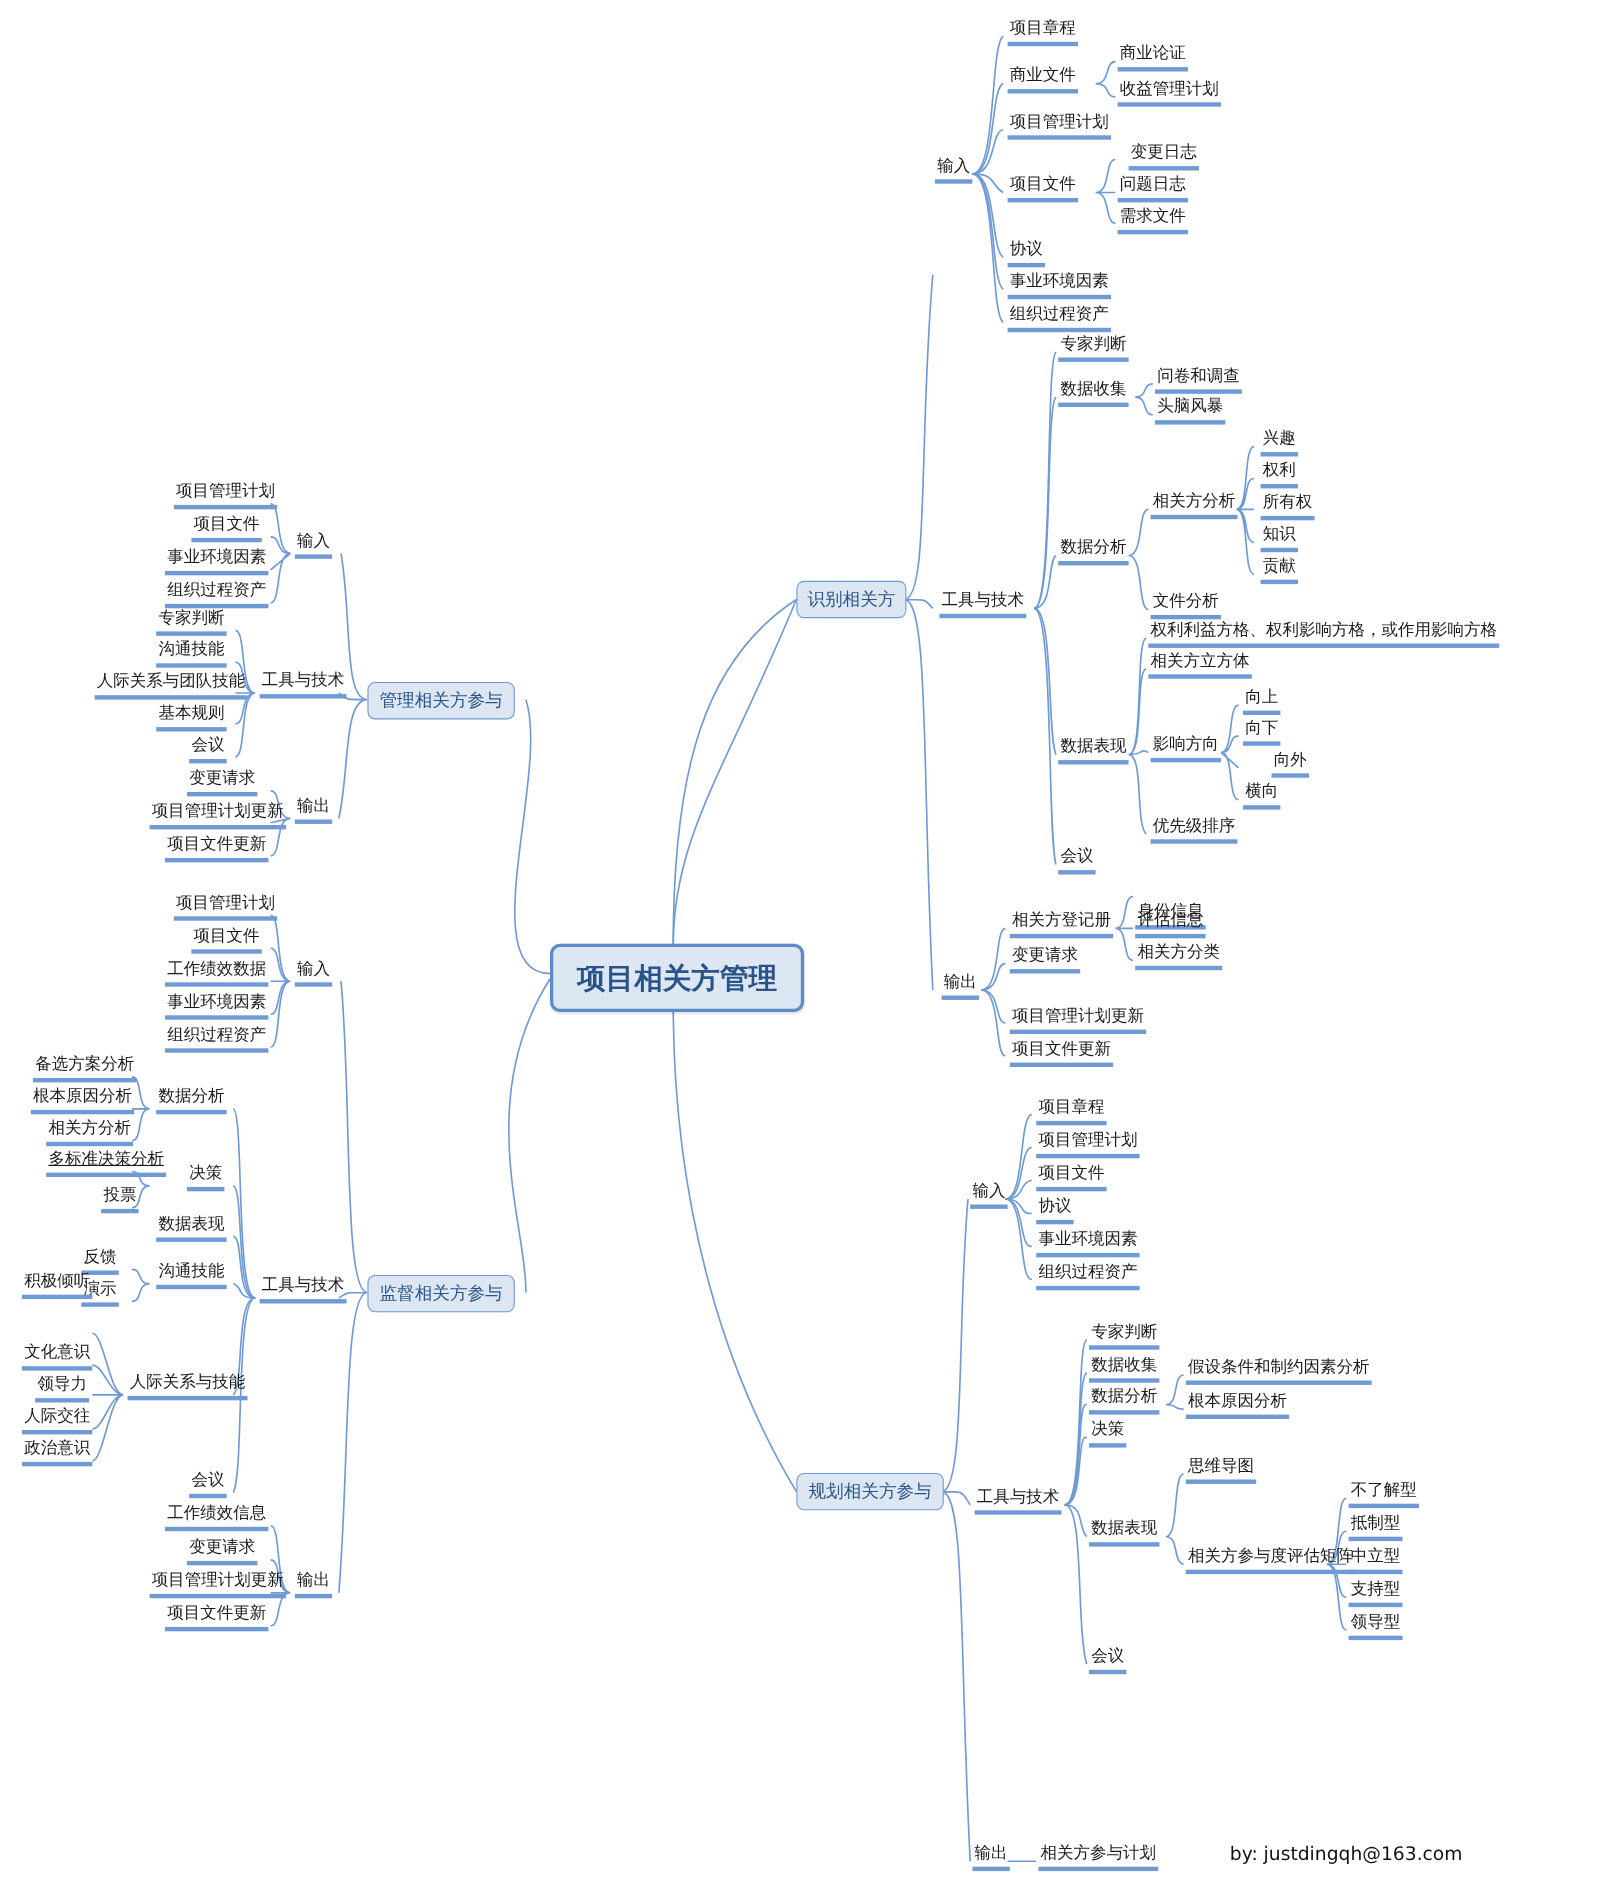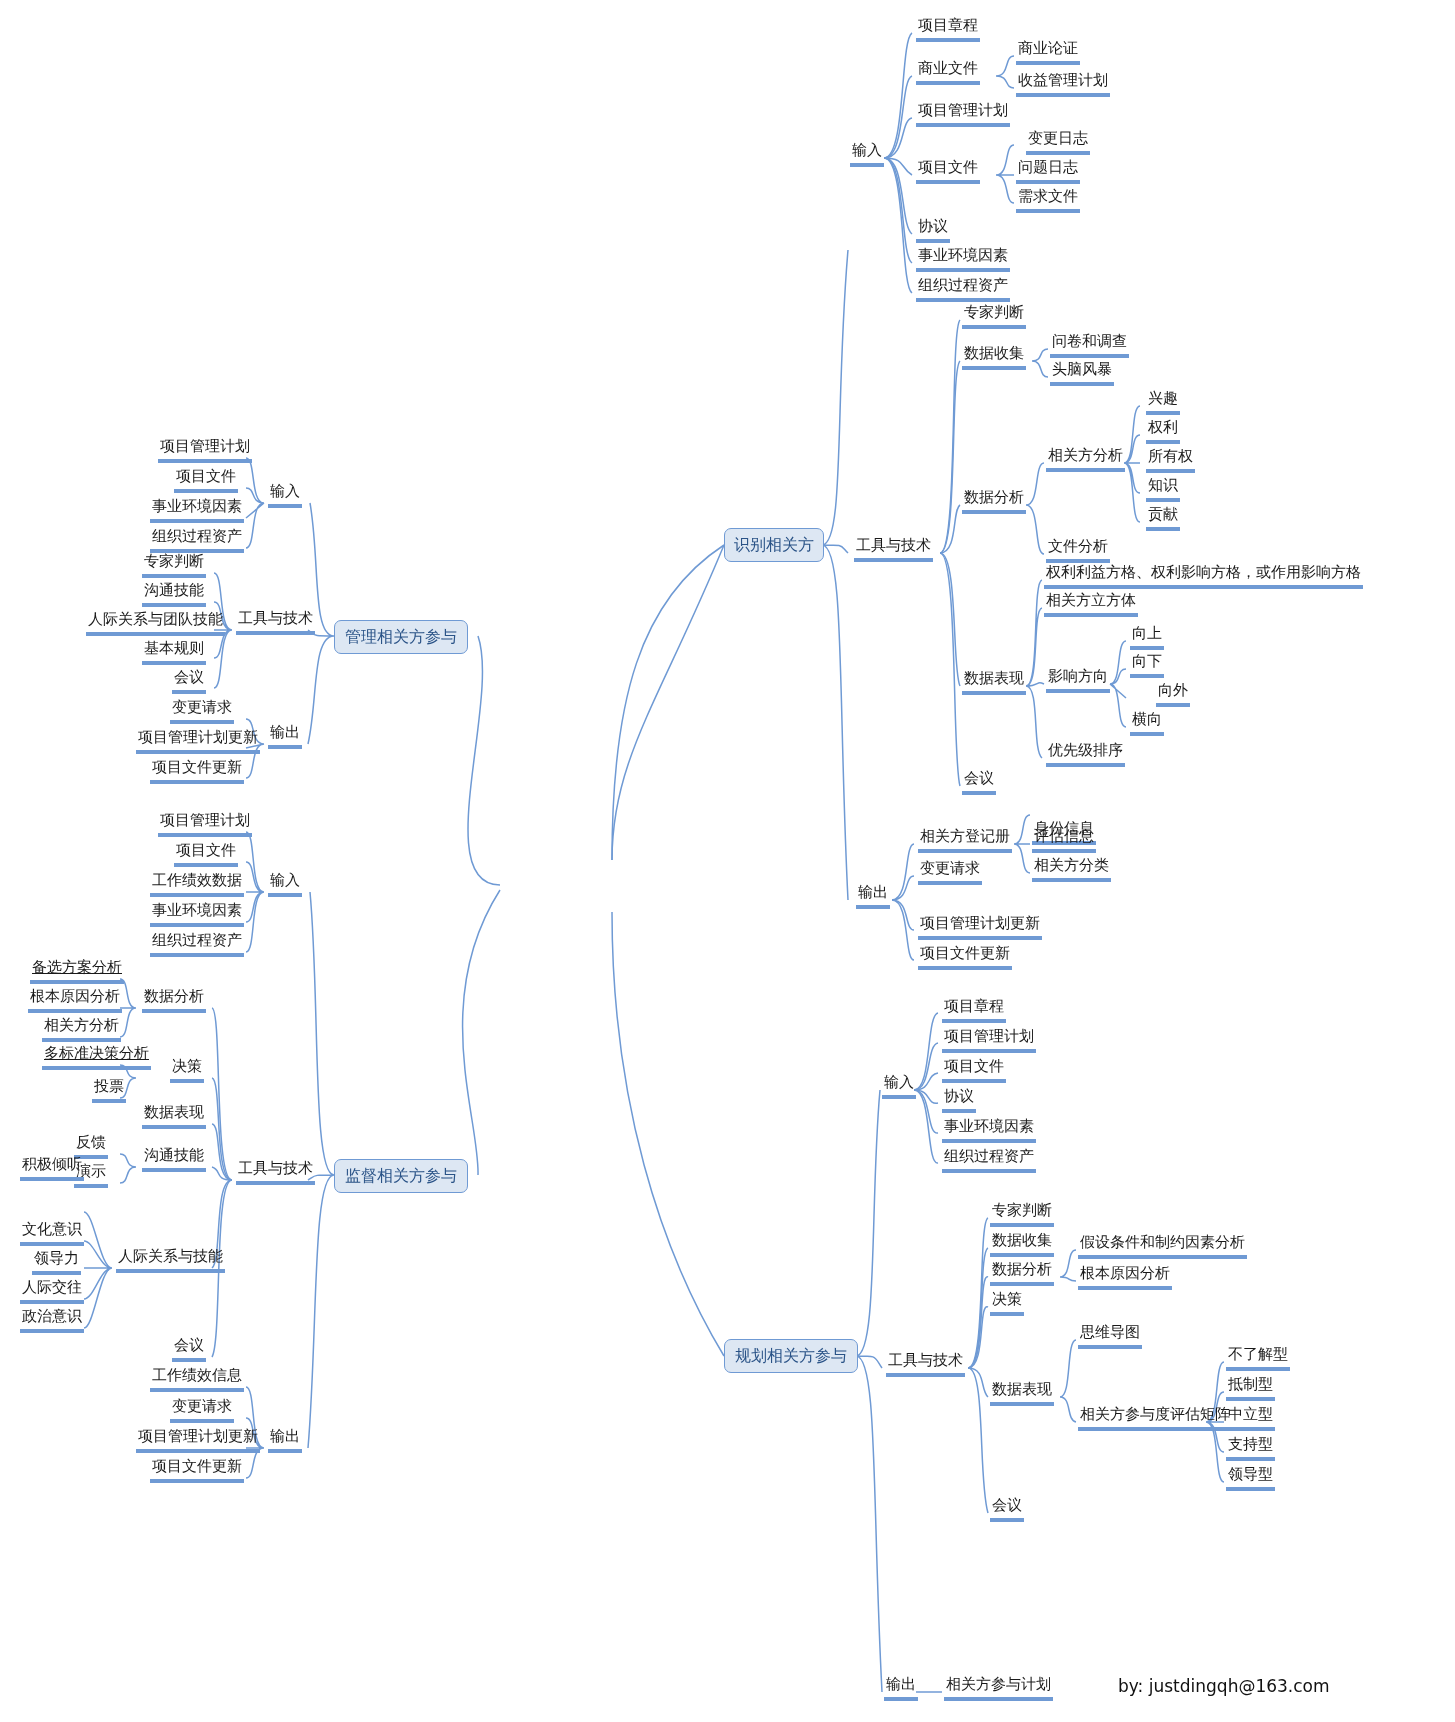--- a/index.html
+++ b/index.html
@@ -116,20 +116,23 @@
       <path d="M136 1078 C 124 1078, 130 1065, 120 1065 M136 1078 C 124 1078, 130 1098, 120 1098"></path>
 
       <path d="M136 1167 C 124 1167, 130 1154, 120 1154 M136 1167 C 124 1167, 130 1183, 120 1183"></path>
 
       <path d="M112 1268 C 100 1268, 94 1212, 84 1212 M112 1268 C 100 1268, 94 1241, 84 1241 M112 1268 L84 1268 M112 1268 C 100 1268, 94 1299, 84 1299 M112 1268 C 100 1268, 94 1328, 84 1328"></path>
 
       <path d="M264 1448 C 250 1448, 256 1387, 246 1387 M264 1448 C 250 1448, 256 1418, 246 1418 M264 1448 L246 1448 M264 1448 C 250 1448, 256 1478, 246 1478"></path>
     </g>
   </svg>
 
+  <div class="center" style="left:500px;top:858px;width:225px;height:56px;">
+    <span>项目相关方管理</span>
+  </div>
 
   <div class="mainb" style="left:724px;top:528px;width:98px;height:32px;">
     <span>识别相关方</span>
   </div>
   <div class="mainb" style="left:724px;top:1339px;width:132px;height:32px;">
     <span>规划相关方参与</span>
   </div>
   <div class="mainb" style="left:334px;top:620px;width:132px;height:32px;">
     <span>管理相关方参与</span>
   </div>
@@ -232,21 +235,21 @@
 
   <div class="node lvl1 r" style="left:268px;top:897px;">输入</div>
   <div class="node r" style="left:158px;top:837px;">项目管理计划</div>
   <div class="node r" style="left:174px;top:867px;">项目文件</div>
   <div class="node r" style="left:150px;top:897px;">工作绩效数据</div>
   <div class="node r" style="left:150px;top:927px;">事业环境因素</div>
   <div class="node r" style="left:150px;top:957px;">组织过程资产</div>
 
   <div class="node lvl1 r" style="left:236px;top:1185px;">工具与技术</div>
   <div class="node r" style="left:142px;top:1013px;">数据分析</div>
-  <div class="node r" style="left:30px;top:984px;text-decoration:underline;">备选方案分析</div>
+  <div class="node r" style="left:30px;top:984px;">备选方案分析</div>
   <div class="node r" style="left:28px;top:1013px;">根本原因分析</div>
   <div class="node r" style="left:42px;top:1042px;">相关方分析</div>
   <div class="node r" style="left:170px;top:1083px;">决策</div>
   <div class="node r" style="left:42px;top:1070px;text-decoration:underline;">多标准决策分析</div>
   <div class="node r" style="left:92px;top:1103px;">投票</div>
   <div class="node r" style="left:142px;top:1129px;">数据表现</div>
   <div class="node r" style="left:142px;top:1172px;">沟通技能</div>
   <div class="node r" style="left:74px;top:1159px;">反馈</div>
   <div class="node r" style="left:74px;top:1188px;">演示</div>
   <div class="node r" style="left:116px;top:1273px;">人际关系与技能</div>

